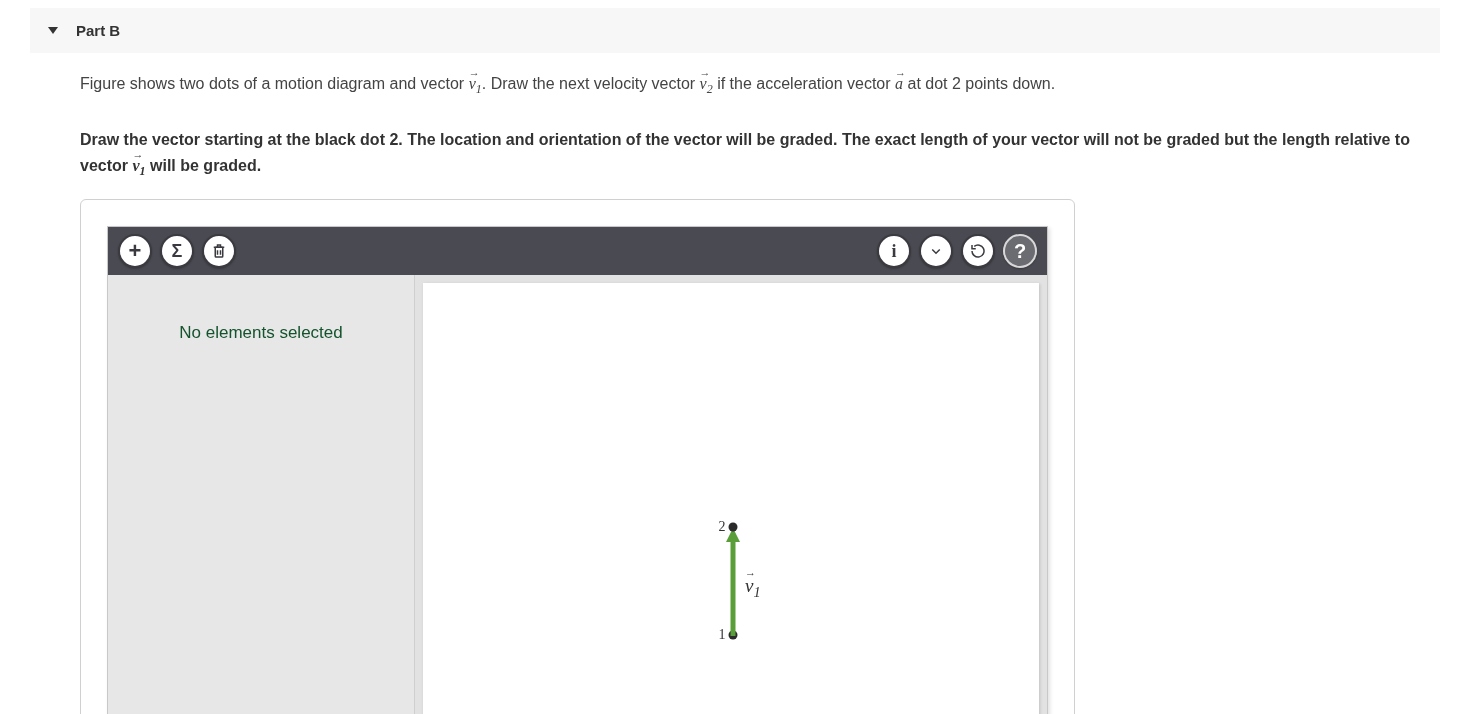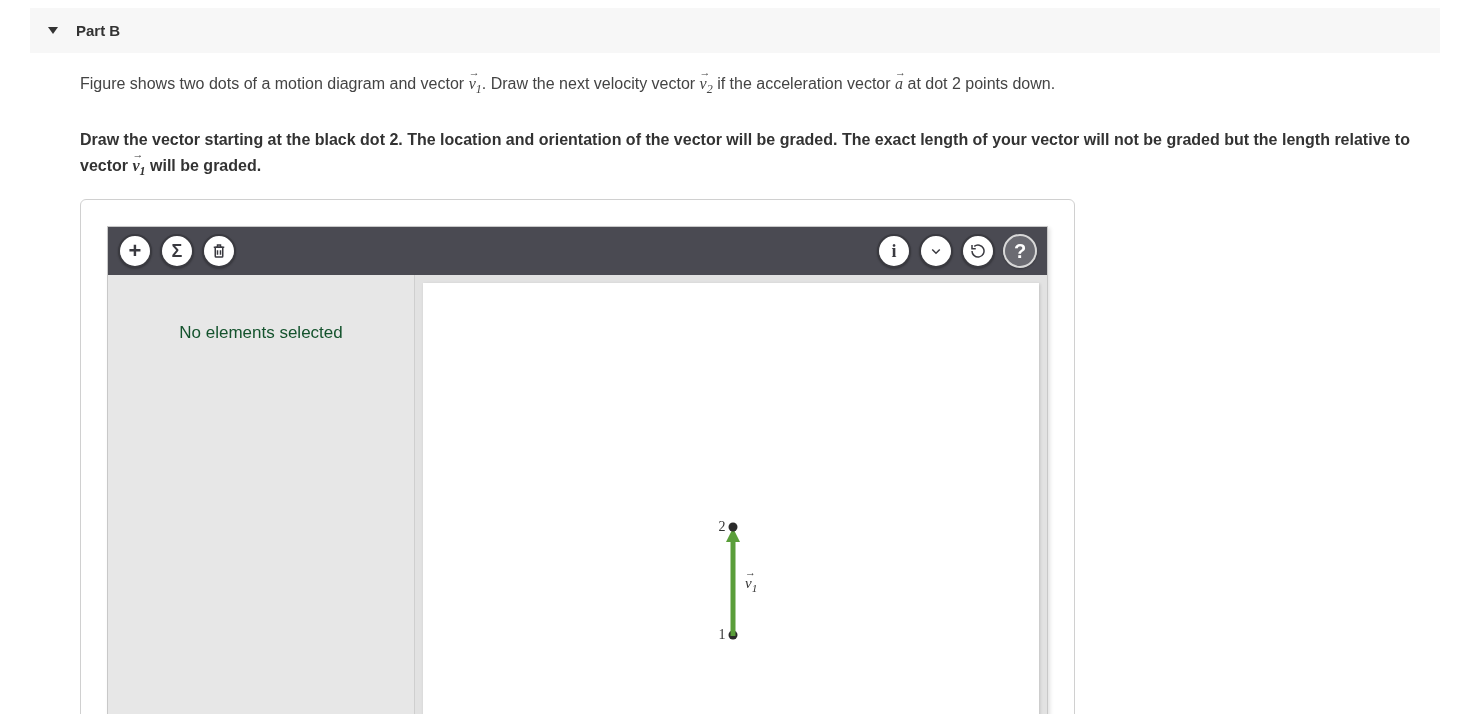--- a/index.html
+++ b/index.html
@@ -150,21 +150,21 @@
     width: 0; height: 0;
     border-left: 7px solid transparent;
     border-right: 7px solid transparent;
     border-bottom: 14px solid #5a9e3a;
     transform: translate(-50%, 0);
   }
   .v1-label {
     position: absolute;
     font-family: "Times New Roman", serif;
     font-style: italic;
-    font-size: 15px;
+    font-size: 19px;
   }
   .v1-label::before {
     content: "\2192";
     position: absolute;
     top: -9px; left: 0;
     font-size: 11px;
     font-style: normal;
   }
 </style>
 </head>

